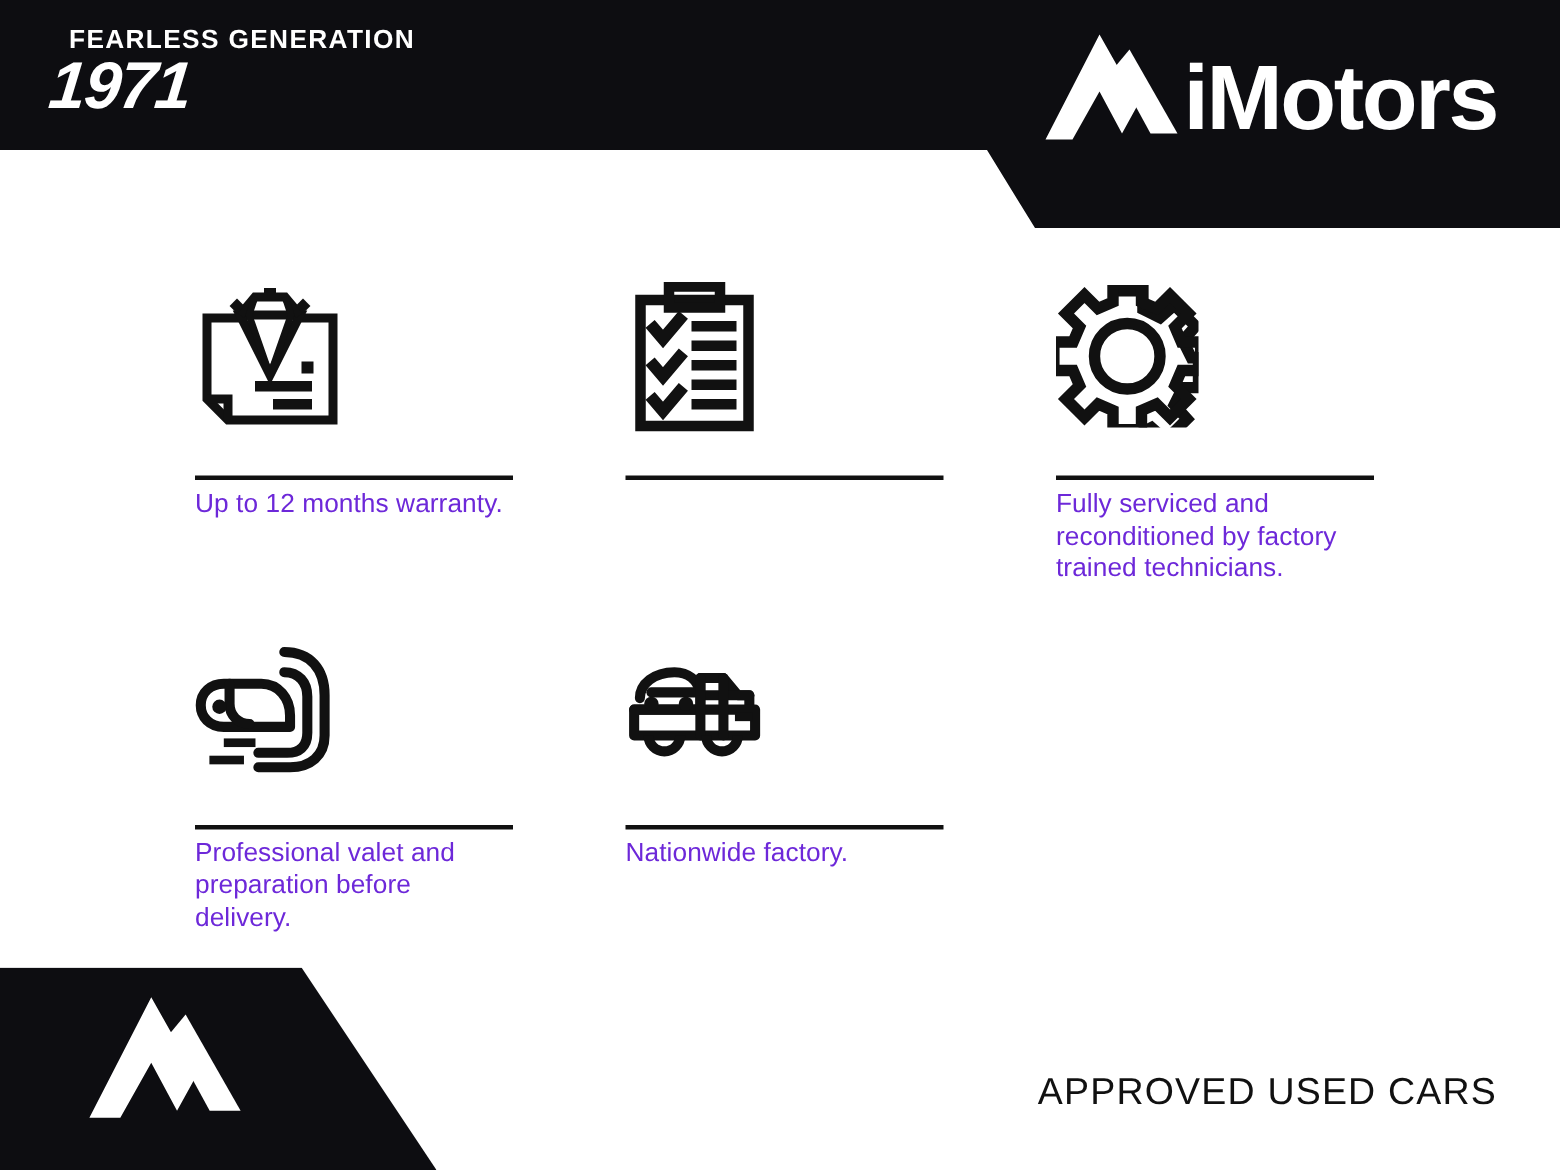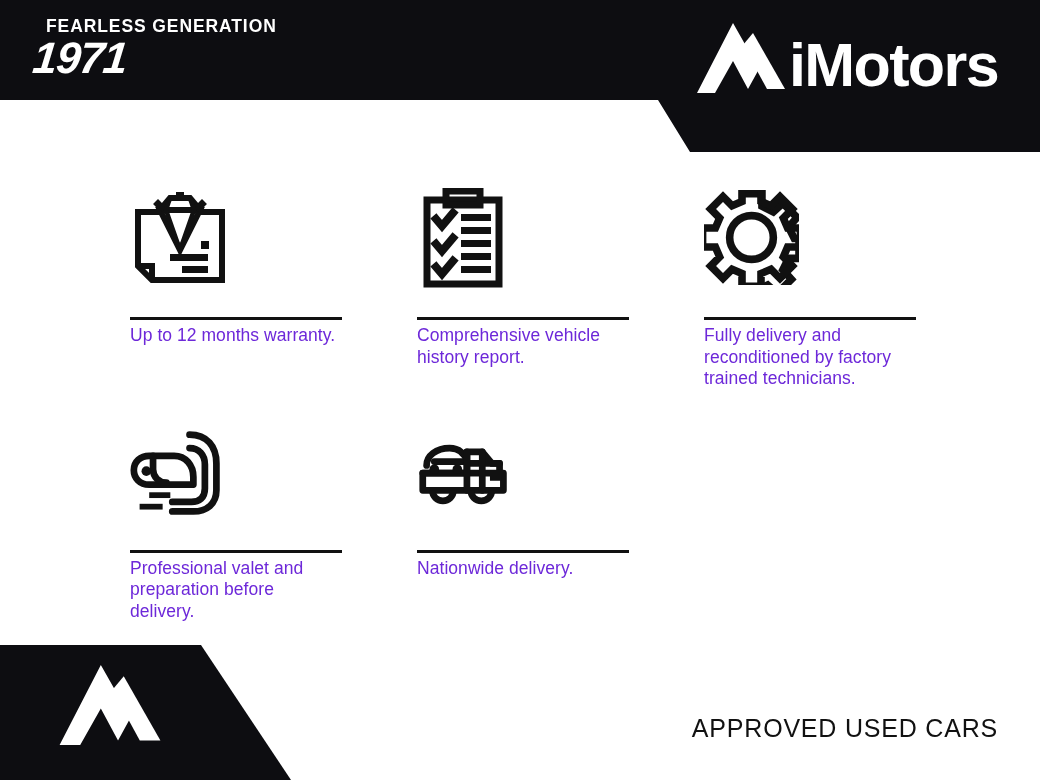--- a/index.html
+++ b/index.html
@@ -211,36 +211,35 @@
               <rect x="44" y="78" width="30" height="7"></rect>
             </g>
             <g fill="none" stroke="#111111" stroke-width="8" stroke-linecap="square">
               <polyline points="19,31 25,38 36,25"></polyline>
               <polyline points="19,56 25,63 36,50"></polyline>
               <polyline points="19,79 25,86 36,73"></polyline>
             </g>
           </svg>
         </div>
         <div class="feat-rule"></div>
-        <div class="feat-text">Comprehensive vehicle history report.</div>
       </div>
 
       <div class="feat">
         <div class="feat-icon">
           <svg width="95" height="95" viewBox="0 0 100 100" aria-hidden="true">
             <path fill="none" stroke="#111111" stroke-width="8" stroke-linejoin="miter" d="M39 4 H61 V17 L73 23 L83 14 L98 29 L89 39 L95 51 H100 V72 H89 L83 84 L92 94 L77 109 L67 100 L55 106
                  M0 0"></path>
             <path fill="none" stroke="#111111" stroke-width="8" d="M40 5 H60 V18.5 L70.5 23 L80 13.5 L93 26.5 L83.5 36 L88 46.5 H101.5 V66.5 H88 L83.5 77 L93 86.5
                  L80 99.5 L70.5 90 L60 94.5 V108 H40 V94.5 L29.5 90 L20 99.5 L7 86.5 L16.5 77 L12 66.5 H-1.5 V46.5
                  H12 L16.5 36 L7 26.5 L20 13.5 L29.5 23 L40 18.5 Z" transform="translate(0,-6.5)"></path>
             <circle cx="50" cy="50" r="23" fill="#ffffff" stroke="#111111" stroke-width="8"></circle>
           </svg>
         </div>
         <div class="feat-rule"></div>
-        <div class="feat-text">Fully delivery and reconditioned by factory trained technicians.</div>
+        <div class="feat-text">Fully serviced and reconditioned by factory trained technicians.</div>
       </div>
 
     </div>
 
     <div class="feat-row row2">
 
       <div class="feat">
         <div class="feat-icon">
           <svg width="96" height="96" viewBox="0 0 100 100" aria-hidden="true">
             <g fill="none" stroke="#111111" stroke-width="7" stroke-linejoin="round" stroke-linecap="round">
@@ -277,21 +276,21 @@
               <circle cx="42" cy="34" r="5"></circle>
               <rect x="76" y="40" width="12" height="6"></rect>
             </g>
             <g fill="none" stroke="#111111" stroke-width="7">
               <path d="M16 56 A11 11 0 0 0 38 56"></path>
               <path d="M56 56 A11 11 0 0 0 78 56"></path>
             </g>
           </svg>
         </div>
         <div class="feat-rule"></div>
-        <div class="feat-text">Nationwide delivery.</div>
+        <div class="feat-text">Nationwide factory.</div>
       </div>
 
       <div class="feat empty"></div>
 
     </div>
   </div>
 
   <div class="footer-shape"></div>
   <span class="footer-mark">
     <svg width="110" height="110" viewBox="0 0 96 96" aria-hidden="true">

